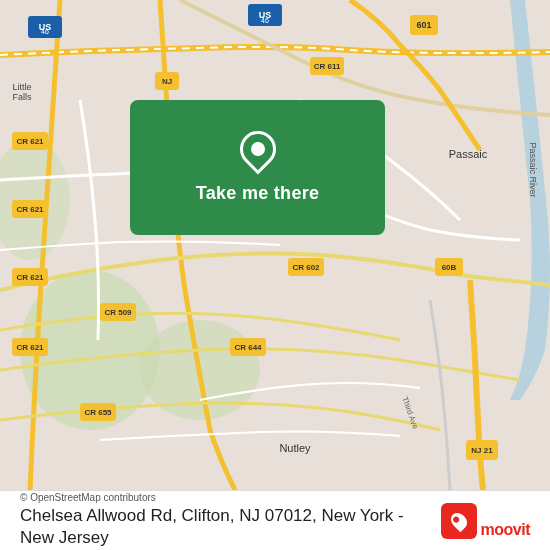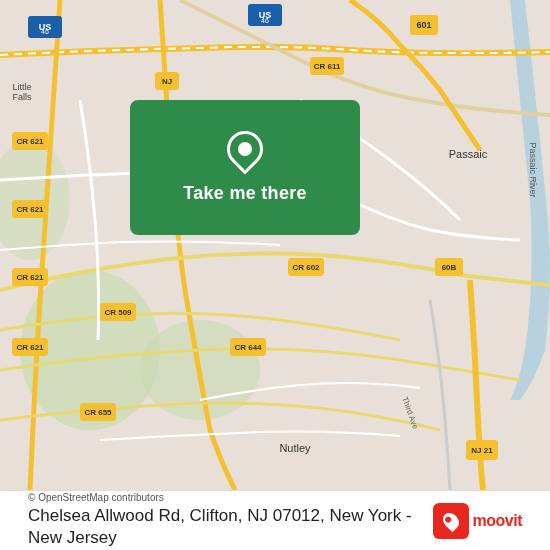--- a/index.html
+++ b/index.html
@@ -17,21 +17,21 @@
       position: relative;
       overflow: hidden;
       background-color: #e8e0d8;
     }
 
     
     .location-card {
       position: absolute;
       top: 100px;
       left: 130px;
-      width: 230px;
+      width: 255px;
       height: 135px;
       background: #2e8b4a;
       border-radius: 8px;
       display: flex;
       flex-direction: column;
       align-items: center;
       justify-content: center;
       cursor: pointer;
       z-index: 10;
     }
@@ -74,21 +74,21 @@
     }
 
     
     #bottom-bar {
       width: 550px;
       height: 60px;
       background: white;
       display: flex;
       align-items: center;
       justify-content: space-between;
-      padding: 0 28px;
+      padding: 0 20px;
       border-top: 1px solid #ddd;
       position: relative;
     }
 
     .address-section {
       display: flex;
       flex-direction: column;
       flex: 1;
     }
 
@@ -100,21 +100,21 @@
 
     .address-text {
       font-size: 17px;
       color: #222;
       font-weight: 400;
       line-height: 1.3;
     }
 
     .moovit-logo {
       display: flex;
-      align-items: center;
+      align-items: flex-end;
       gap: 4px;
       flex-shrink: 0;
     }
 
     .moovit-icon {
       width: 36px;
       height: 36px;
       background: #e8281e;
       border-radius: 6px;
       display: flex;

